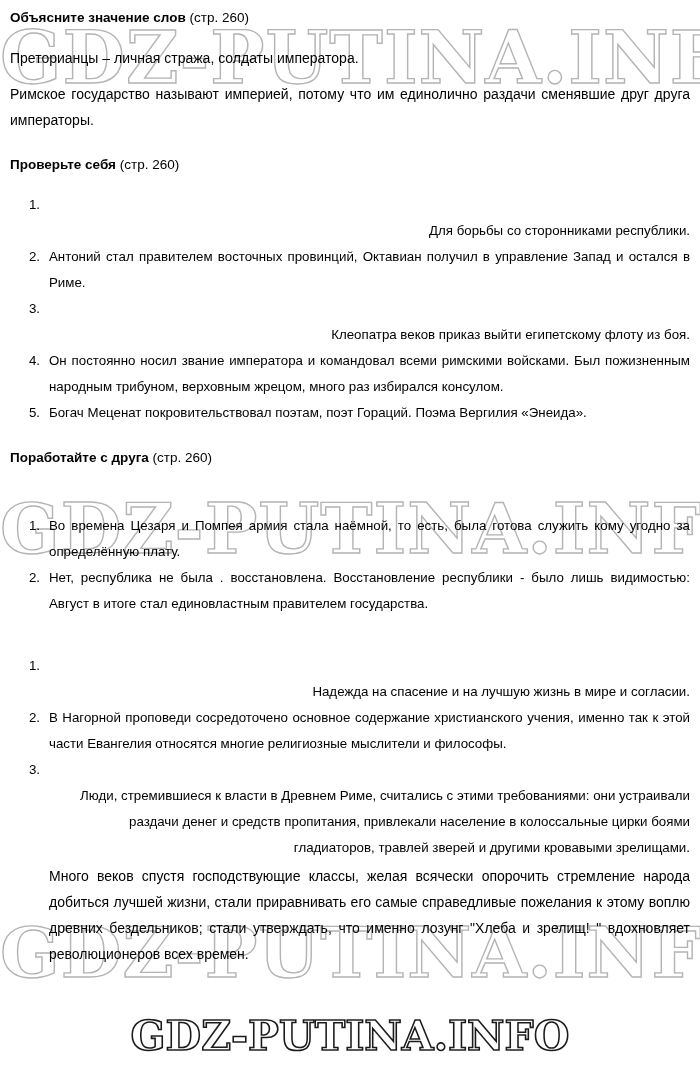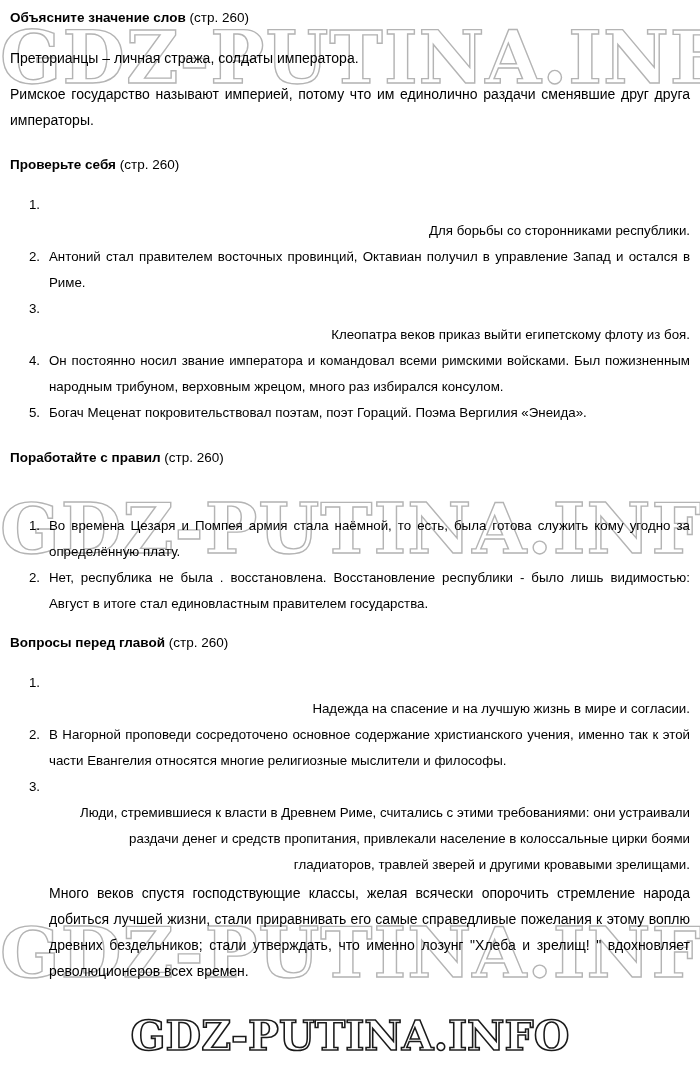--- a/index.html
+++ b/index.html
@@ -174,45 +174,41 @@
       <span class="txt">Он постоянно носил звание императора и командовал всеми римскими войсками. Был пожизненным народным трибуном, верховным жрецом, много раз избирался консулом.</span>
     </li>
     <li>
       <span class="num">5.</span>
       <span class="txt">Богач Меценат покровительствовал поэтам, поэт Гораций. Поэма Вергилия «Энеида».</span>
     </li>
   </ol>
 
   <div class="spacer-lg"></div>
   <p class="heading">
-    <span class="h-bold">Поработайте с правил</span>
+    <span class="h-bold">Поработайте с друга</span>
     <span class="h-page">(стр. 260)</span>
   </p>
 
   <div class="spacer-md"></div>
 
   <div class="spacer-sm"></div>
 
   <div class="spacer-md"></div>
   <ol class="qlist">
     <li>
       <span class="num">1.</span>
       <span class="txt">Во времена Цезаря и Помпея армия стала наёмной, то есть, была готова служить кому угодно за определённую плату.</span>
     </li>
     <li>
       <span class="num">2.</span>
       <span class="txt">Нет, республика не была . восстановлена. Восстановление республики - было лишь видимостью: Август в итоге стал единовластным правителем государства.</span>
     </li>
   </ol>
 
   <div class="spacer-md"></div>
-  <p class="heading">
-    <span class="h-bold">Вопросы перед главой</span>
-    <span class="h-page">(стр. 260)</span>
-  </p>
 
   <div class="spacer-md"></div>
   <ol class="qlist">
     <li>
       <span class="num">1.</span>
       <span class="txt last-left">Надежда на спасение и на лучшую жизнь в мире и согласии.</span>
     </li>
     <li>
       <span class="num">2.</span>
       <span class="txt">В Нагорной проповеди сосредоточено основное содержание христианского учения, именно так к этой части Евангелия относятся многие религиозные мыслители и философы.</span>

